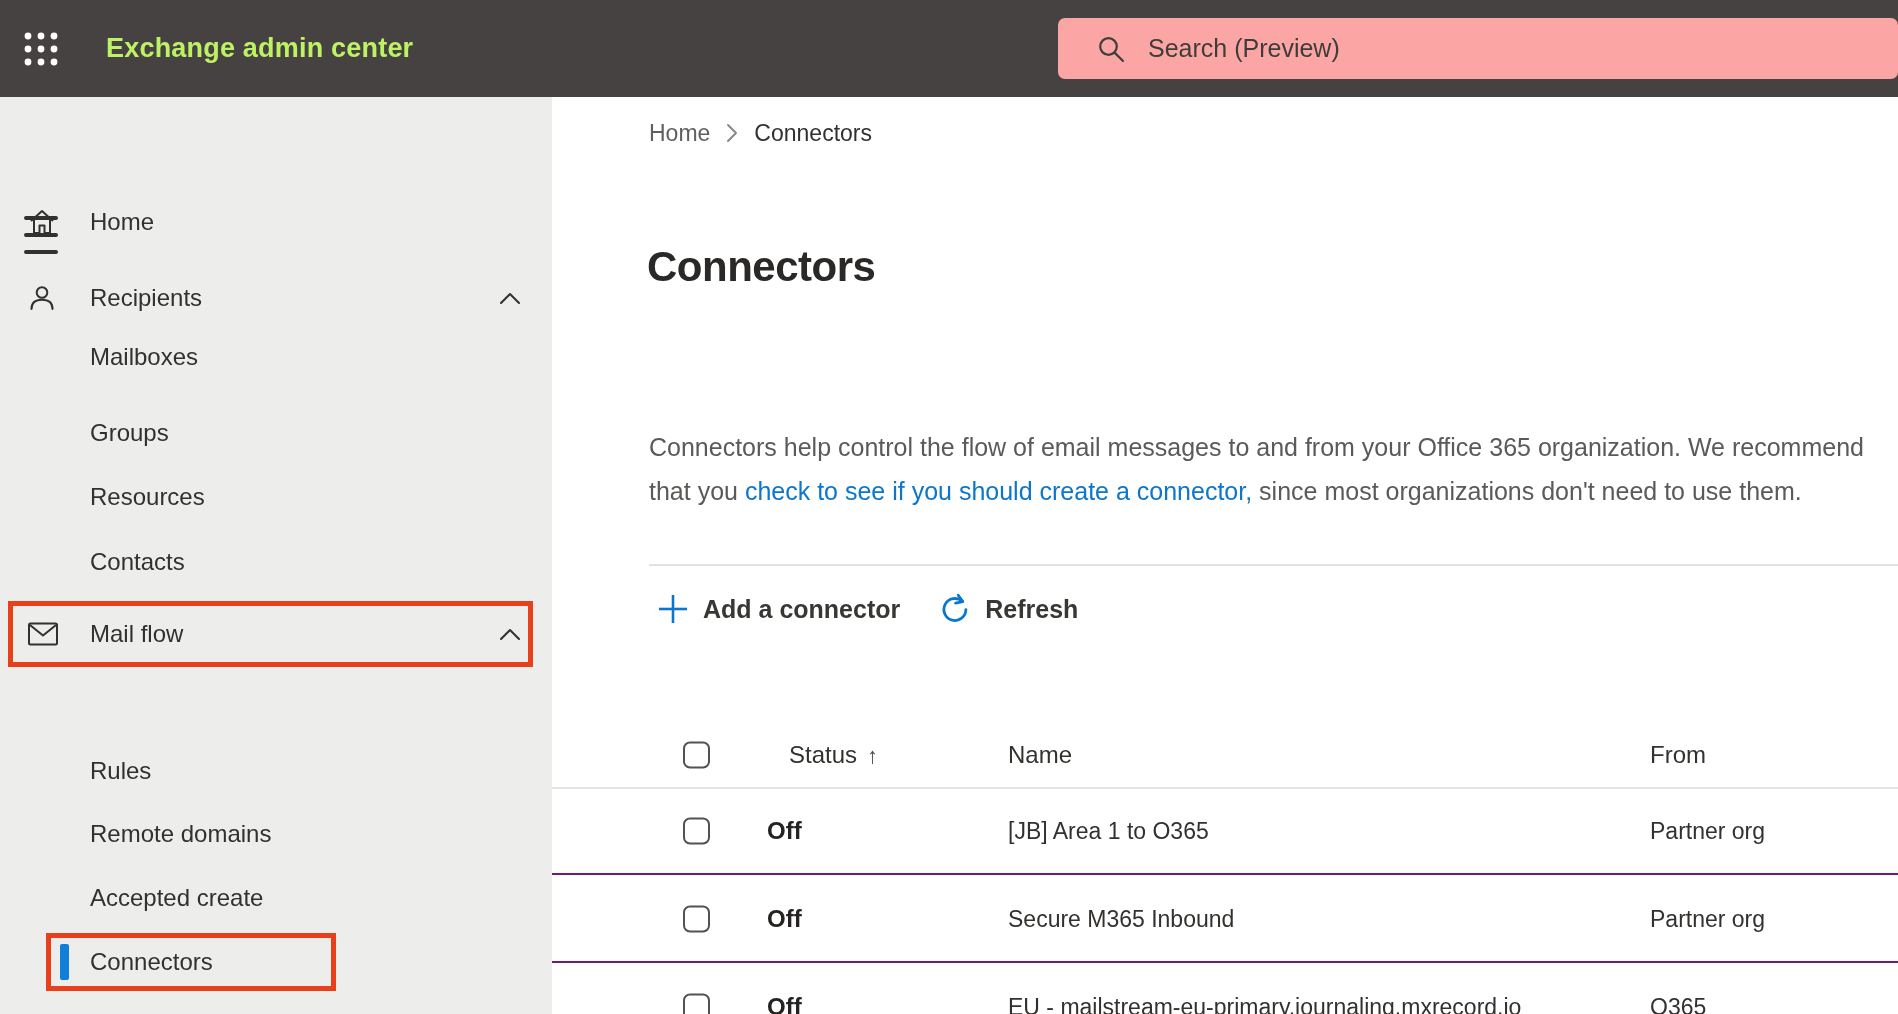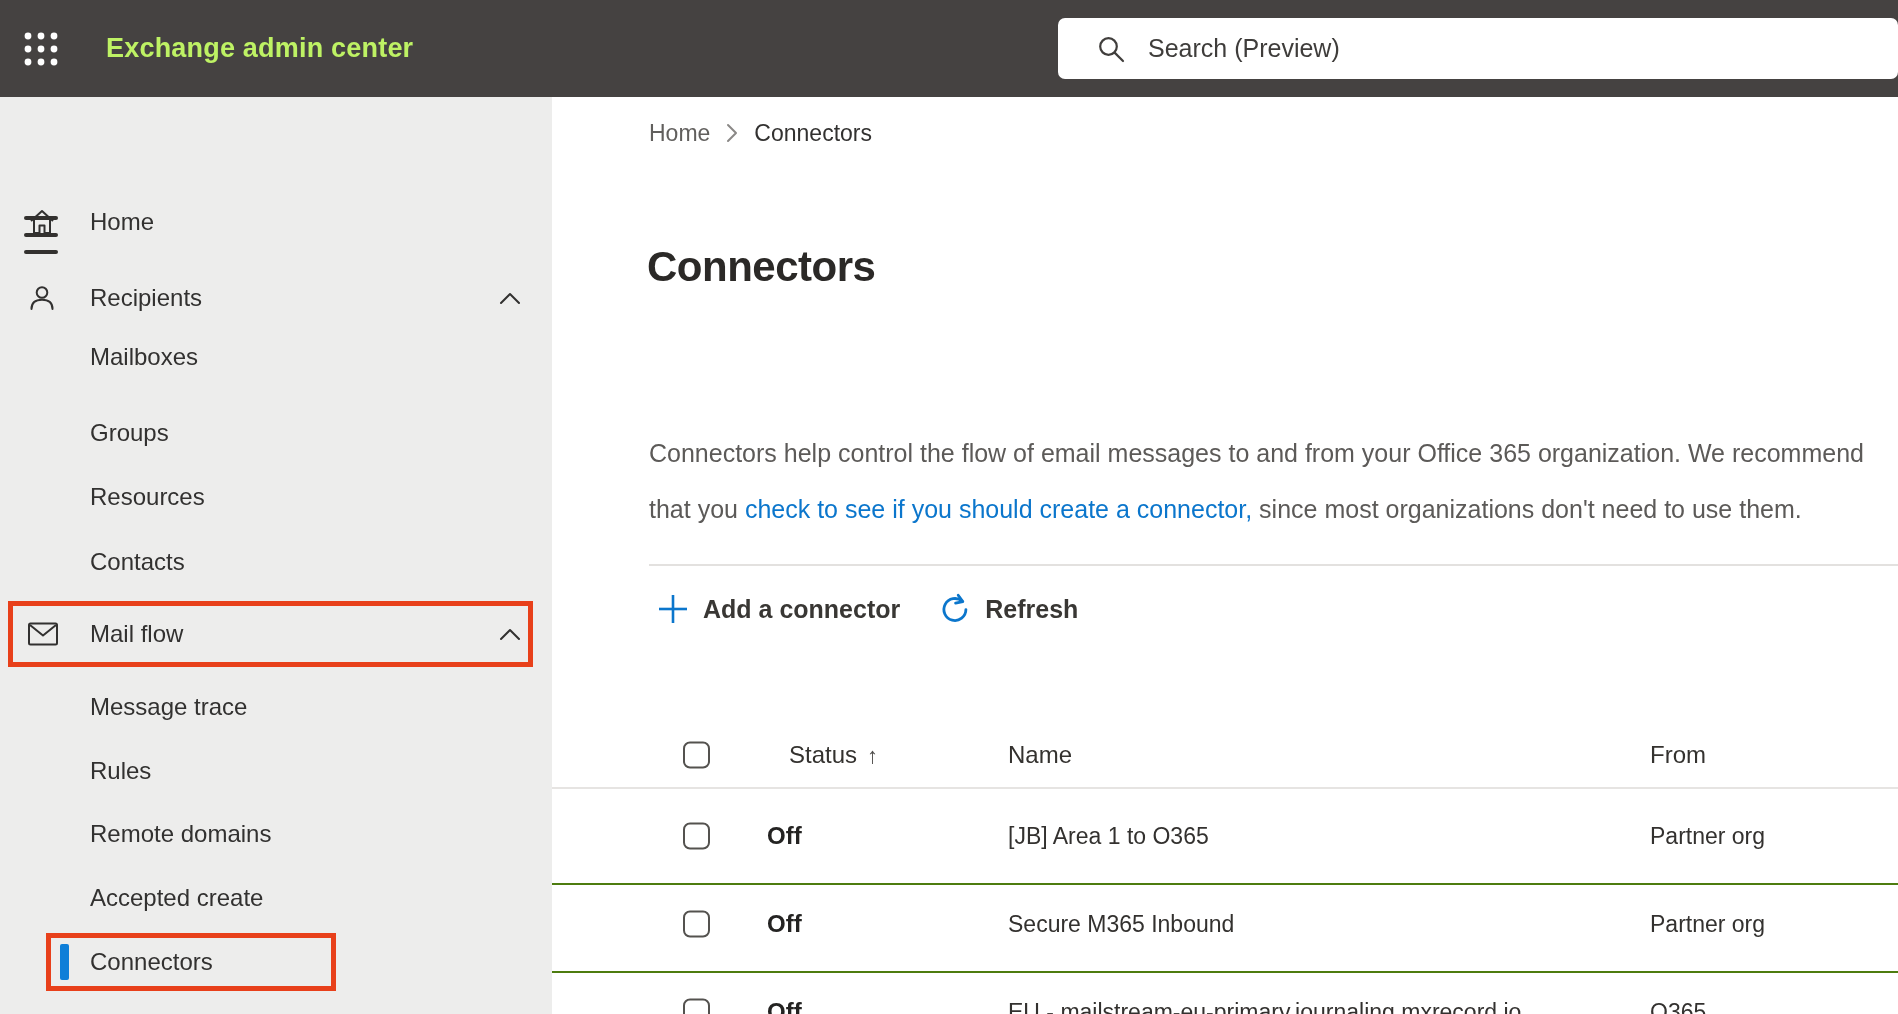--- a/index.html
+++ b/index.html
@@ -19,21 +19,21 @@
     position:absolute; left:14px; top:22px; width:54px; height:54px;
     display:flex; align-items:center; justify-content:center; cursor:pointer;
   }
   .app-title {
     position:absolute; left:106px; top:0; height:97px;
     display:flex; align-items:center;
     color:#bef264; font-size:27px; font-weight:700; letter-spacing:.2px;
   }
   .search-box {
     position:absolute; left:1058px; top:18px; width:840px; height:61px;
-    background:#ffffff; border-radius:7px;
+    background:#fca5a5; border-radius:7px;
     display:flex; align-items:center; cursor:text;
   }
   .search-box .mag { margin-left:38px; flex:0 0 auto; }
   .search-placeholder { margin-left:22px; font-size:25px; color:#3f3d3b; }
 
   
   .sidebar {
     position:absolute; left:0; top:97px; width:552px; height:917px;
     background:#ededec;
   }
@@ -69,42 +69,42 @@
   }
   .crumb-home { color:#615f5d; cursor:pointer; }
   .crumb-sep { margin:0 16px; display:flex; align-items:center; }
   .crumb-current { color:#323130; }
   .page-title {
     position:absolute; left:95px; top:146px;
     font-size:42px; font-weight:700; color:#2b2927; letter-spacing:-0.5px;
   }
   .description {
     position:absolute; left:97px; top:328px; width:1225px;
-    font-size:25px; line-height:56px; color:#5c5a58;
+    font-size:25px; line-height:44px; color:#5c5a58;
   }
   .description a { color:#0b76cc; text-decoration:none; cursor:pointer; }
   .divider {
     position:absolute; left:97px; right:0; top:467px; height:2px; background:#e3e1df;
   }
   .toolbar {
     position:absolute; left:104px; top:486px; height:52px;
     display:flex; align-items:center; gap:38px;
   }
   .toolbar .tool-btn {
     display:flex; align-items:center; gap:13px; cursor:pointer;
     font-size:25px; font-weight:700; color:#393734;
   }
   
   .tbl-header {
     position:absolute; left:0; right:0; top:626px; height:66px;
     border-bottom:2px solid #e6e4e2;
   }
   .tbl-header .hcell { position:absolute; top:50%; transform:translateY(-50%); font-size:24px; color:#34322f; white-space:nowrap; }
   .sort-arrow { font-size:22px; color:#504e4c; margin-left:10px; }
-  .tbl-row { position:absolute; left:0; right:0; height:96px; border-bottom:2px solid #4d7c0f; }
+  .tbl-row { position:absolute; left:0; right:0; height:86px; border-bottom:2px solid #701a75; }
   .row-0 { top:692px; }
   .row-1 { top:780px; }
   .row-2 { top:868px; }
   .cell { position:absolute; top:50%; transform:translateY(-50%); white-space:nowrap; }
   .c-check { left:131px; }
   .c-status{ left:215px; font-size:24px; font-weight:700; color:#242322; }
   .c-name  { left:456px; font-size:23px; color:#33312f; }
   .c-from  { left:1098px; font-size:23px; color:#33312f; }
   .h-check { left:131px; }
   .h-status{ left:209px;margin-left:28px; }
@@ -188,23 +188,20 @@
     <svg class="nav-icon" width="32" height="26" viewBox="0 0 32 26">
       <rect x="2" y="2.5" width="28" height="21" rx="1.5" fill="none" stroke="#323130" stroke-width="2"></rect>
       <path d="M3 4 L16 14.5 L29 4" fill="none" stroke="#323130" stroke-width="2" stroke-linejoin="round"></path>
     </svg>
     <span class="nav-label">Mail flow</span>
     <svg class="chev" width="24" height="16" viewBox="0 0 24 16">
       <path d="M3 13 L12 4 L21 13" fill="none" stroke="#323130" stroke-width="2" stroke-linecap="round" stroke-linejoin="round"></path>
     </svg>
   </div>
 
-  <div class="nav-item" style="top:582px;">
-    <span class="nav-label">Message trace</span>
-  </div>
   <div class="nav-item" style="top:646px;">
     <span class="nav-label">Rules</span>
   </div>
   <div class="nav-item" style="top:709px;">
     <span class="nav-label">Remote domains</span>
   </div>
   <div class="nav-item" style="top:773px;">
     <span class="nav-label">Accepted create</span>
   </div>
   <div class="nav-item" style="top:837px;">

